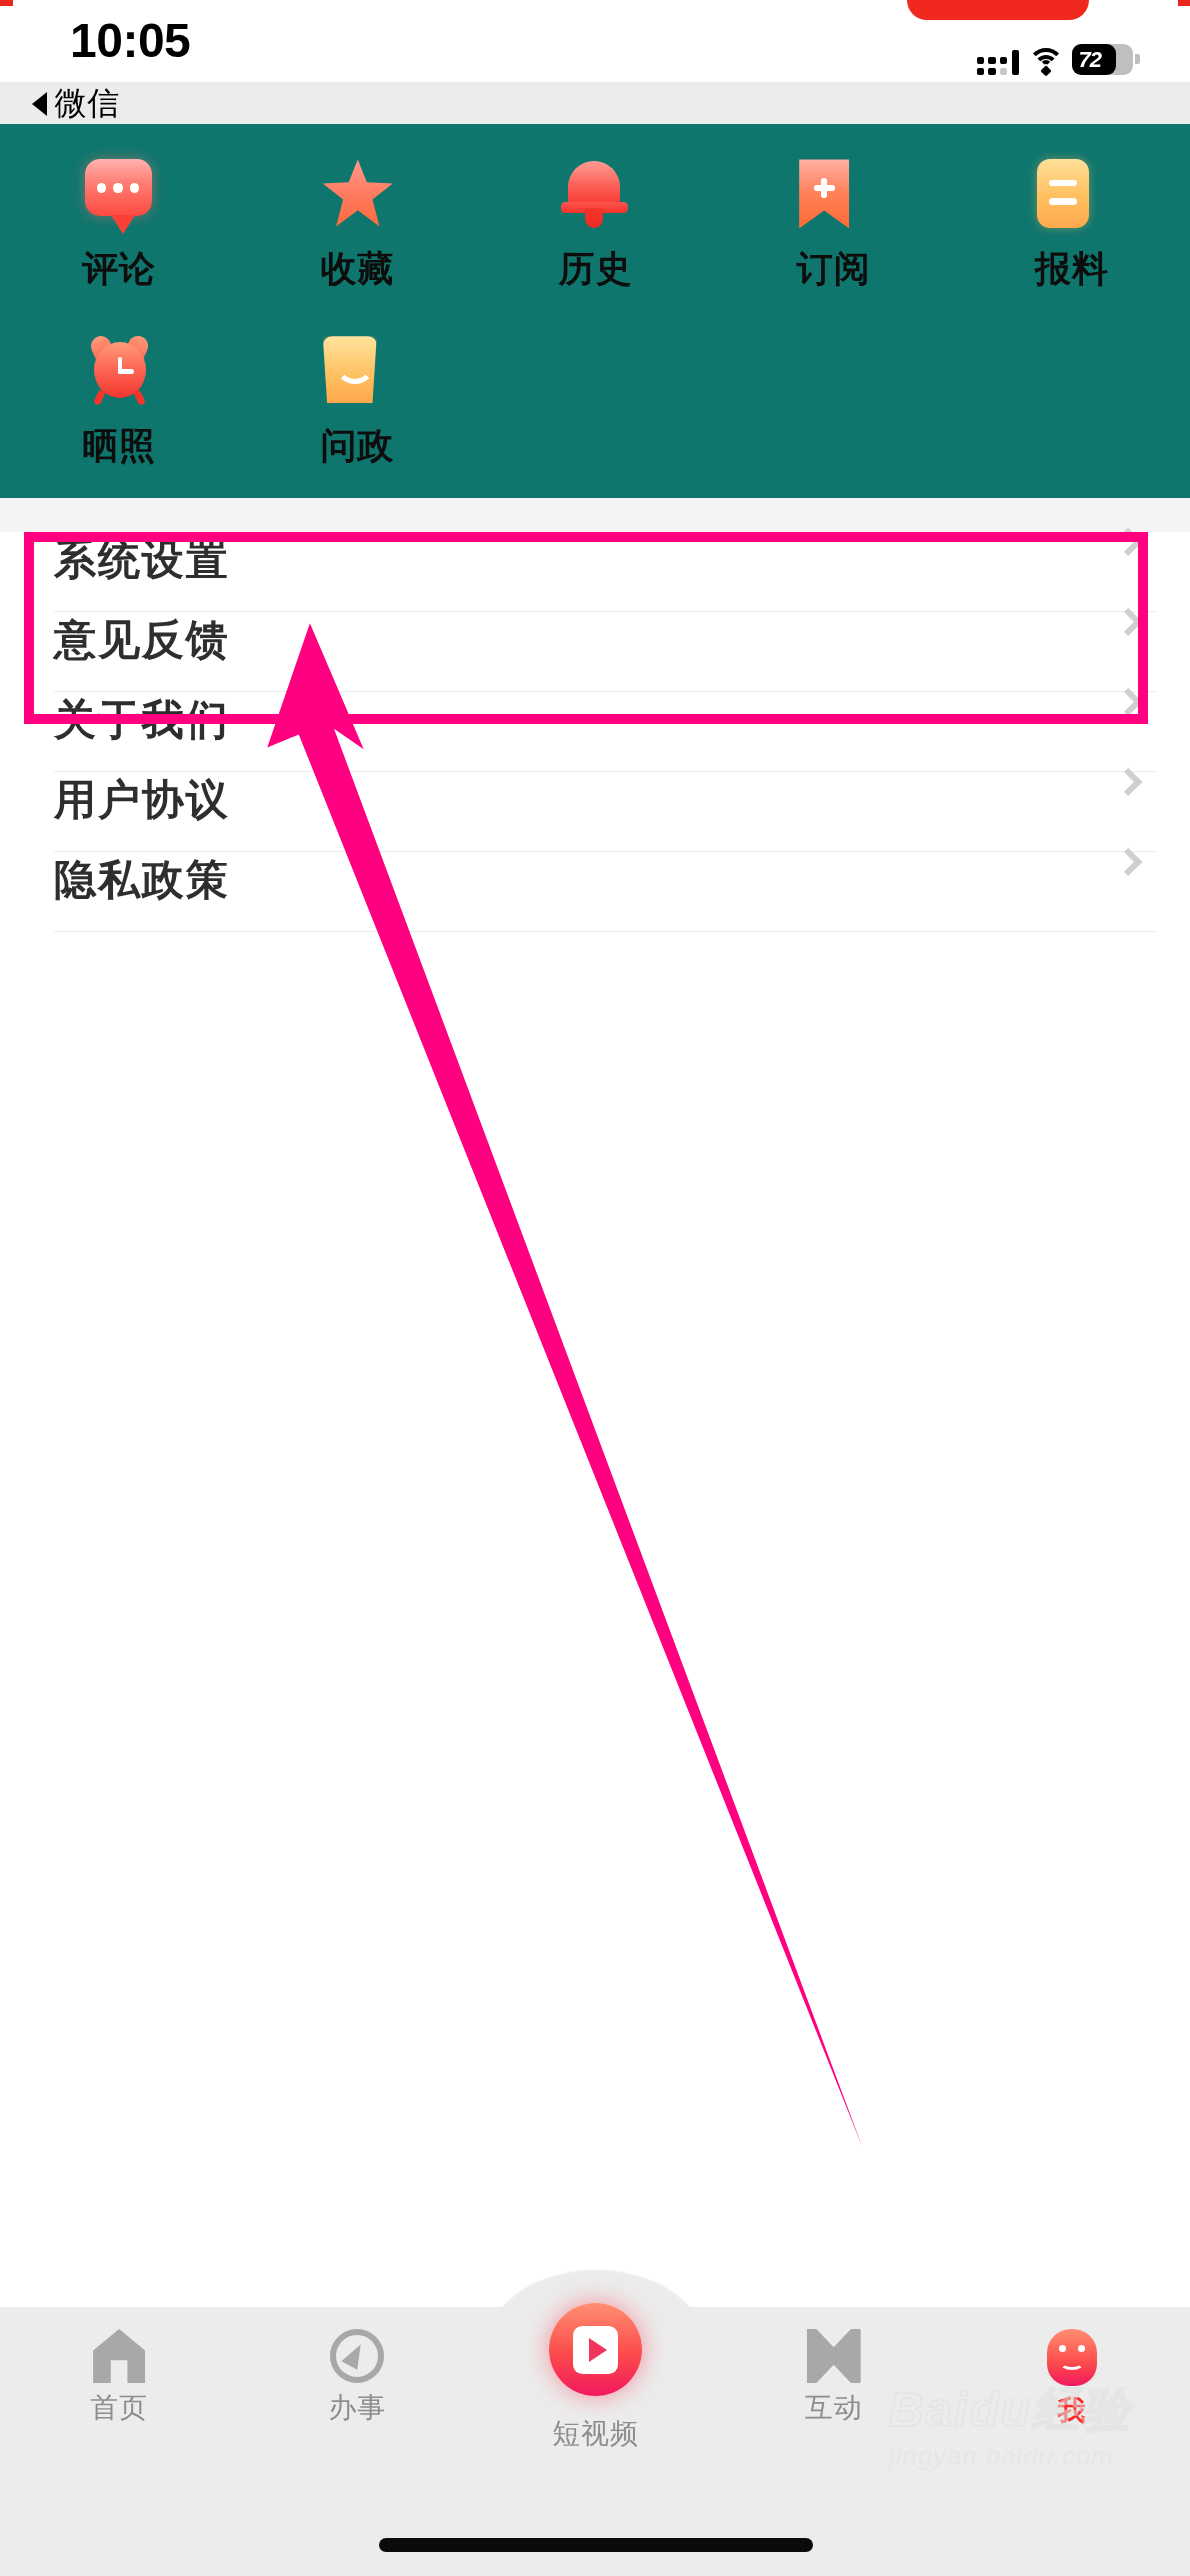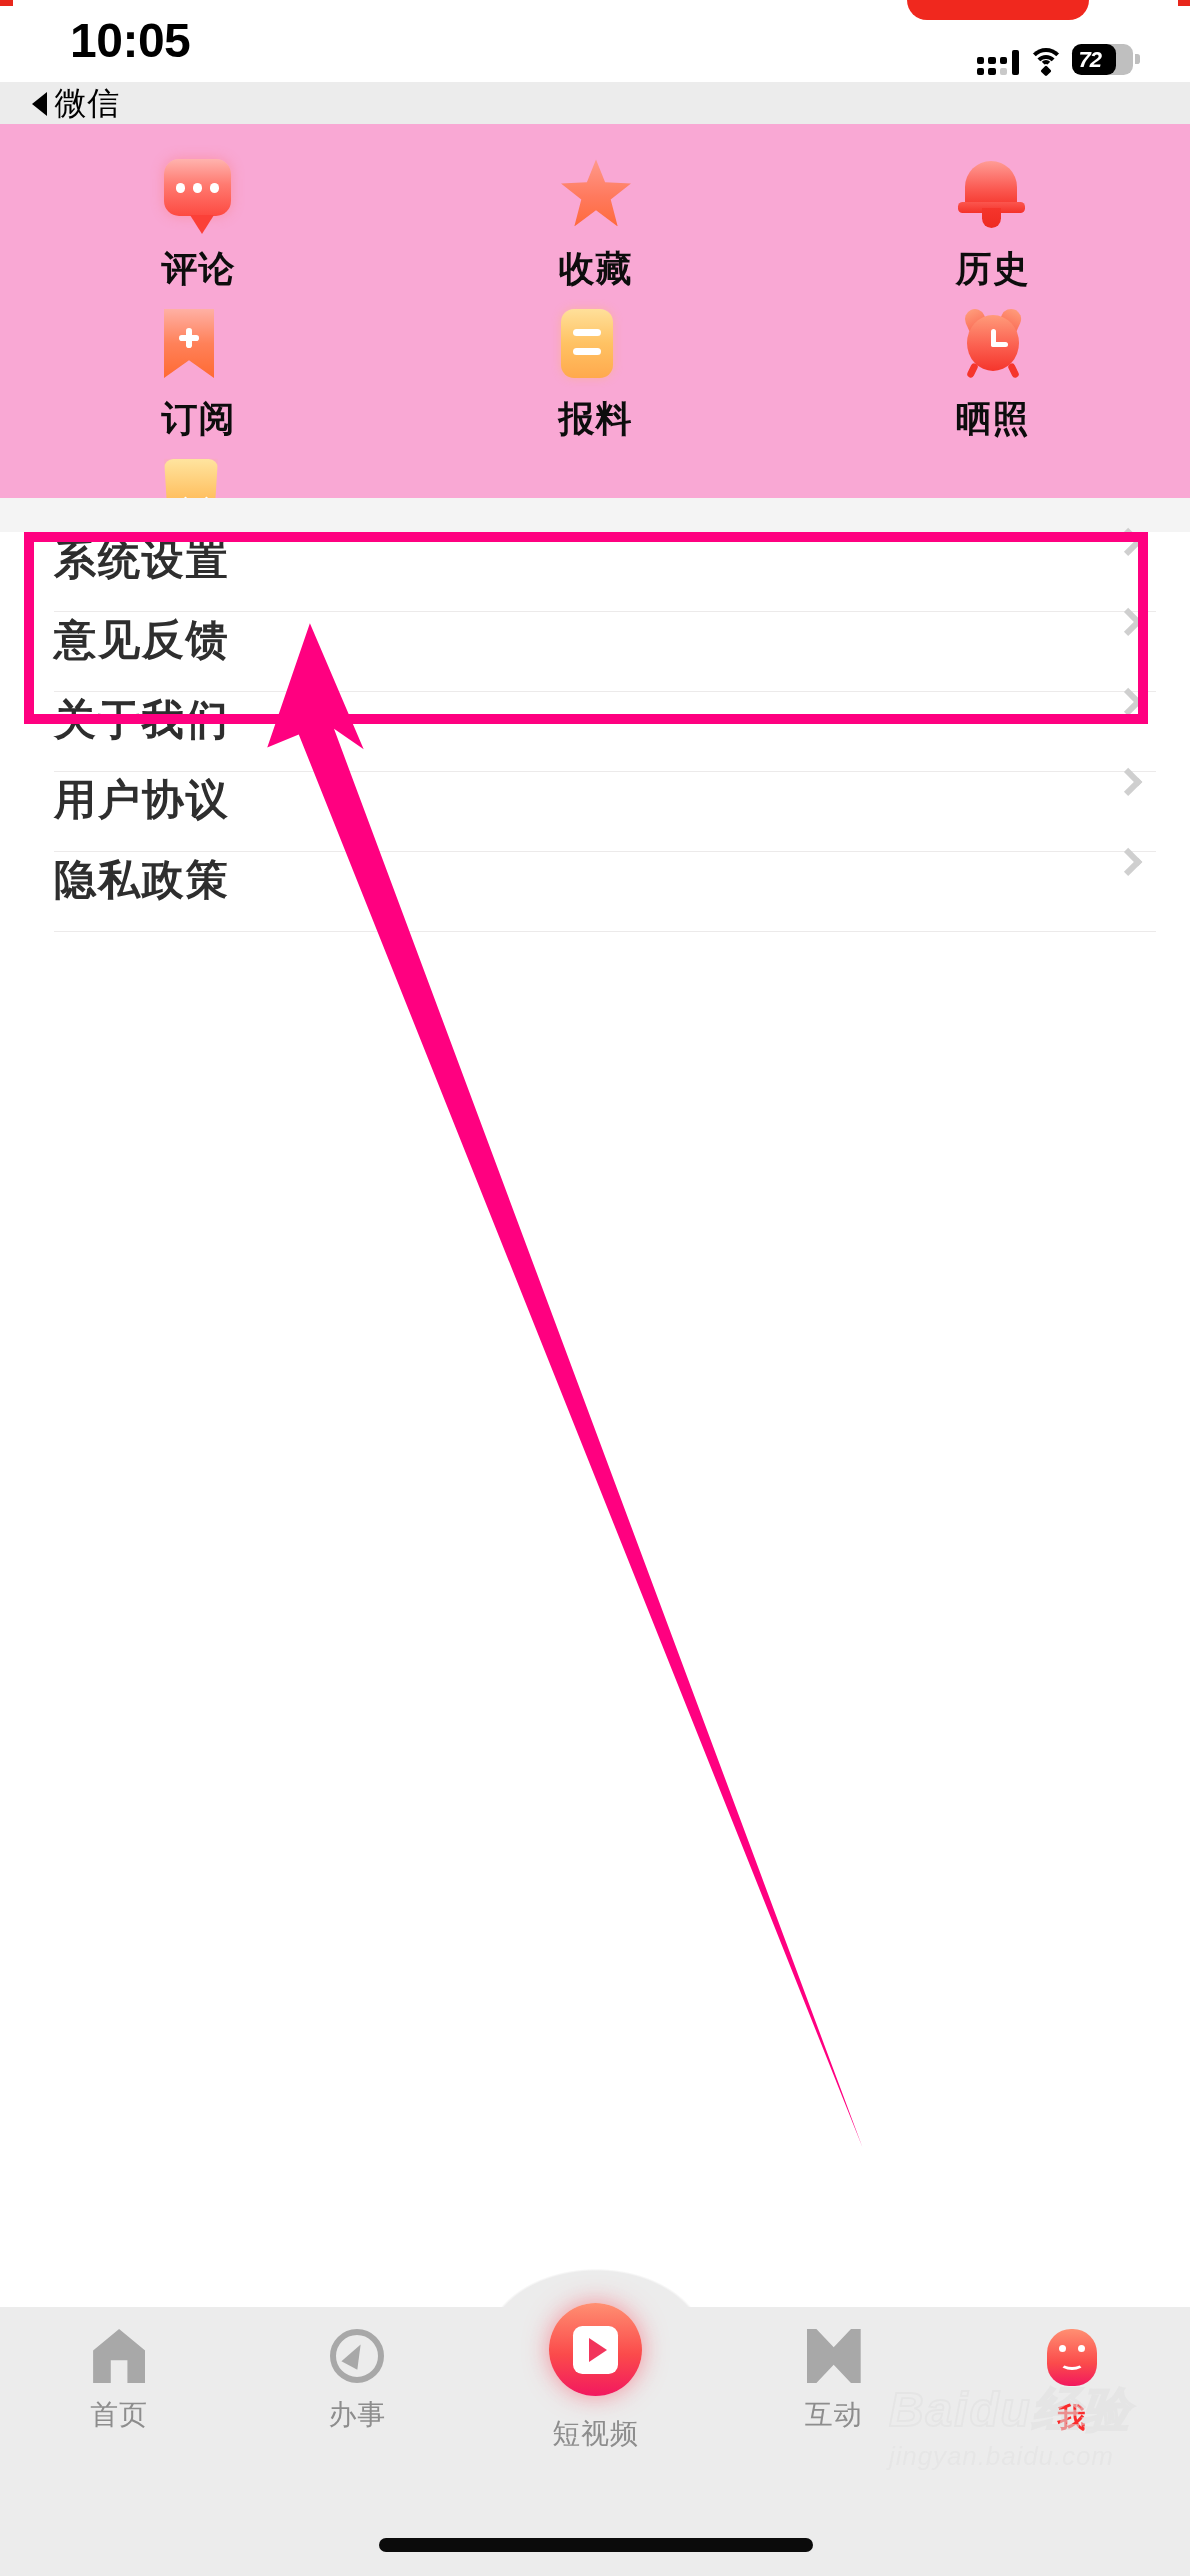--- a/index.html
+++ b/index.html
@@ -90,22 +90,22 @@
   }
   #back-tri {
     width:0;height:0;border-top:12px solid transparent;border-bottom:12px solid transparent;
     border-right:15px solid #000; margin-right:7.4px; margin-top:0.9px;
   }
   #back-label { font-size:32px; color:#000; letter-spacing:0.9px; }
 
   
   #grid {
     position:absolute; top:124px; left:0; width:1191px; height:374px;
-    background:#f9a8d4;
-    display:grid; grid-template-columns:repeat(3,1fr); grid-template-rows:1fr 1fr;
+    background:#0f766e;
+    display:grid; grid-template-columns:repeat(5,1fr); grid-template-rows:1fr 1fr;
     padding-top:20.4px;
   }
   .gcell { display:flex; flex-direction:column; align-items:center; justify-content:flex-start; padding-top:15px; }
   .gicon { width:69px; height:69px; position:relative; margin-bottom:16.7px; }
   .glabel { font-size:36px; font-weight:bold; color:#0d0d0d; letter-spacing:0.9px; }
 
   
   .ic-comment {
     width:67px; height:57px; border-radius:15px 15px 15px 15px;
     background:linear-gradient(180deg,#ffb3ae 0%,#ff7a70 45%,#fd4a41 100%);
@@ -243,21 +243,21 @@
   #tab-hump {
     position:absolute; left:50%; transform:translateX(-50%); top:-39px;
     width:223px; height:78px;
     background:radial-gradient(ellipse at 50% 100%, #ececec 68%, rgba(236,236,236,0) 70%);
   }
   #tabs {
     position:absolute; left:0; top:22px; width:1191px; height:167px;
     display:grid; grid-template-columns:repeat(5,1fr);
   }
   .tab { display:flex; flex-direction:column; align-items:center; }
-  .tab .tlabel { font-size:28px; color:#8d8d8d; margin-top:13px; letter-spacing:0.9px; }
+  .tab .tlabel { font-size:28px; color:#8d8d8d; margin-top:6px; letter-spacing:0.9px; }
   .tab.active .tlabel { color:#fa2b2b; font-weight:bold; }
   .tab.center .tlabel { margin-top:18.5px; }
 
   .t-home { width:52px; height:54px; position:relative; }
   .t-home::before {
     content:""; position:absolute; left:0; top:0; width:52px; height:54px;
     background:#a8a8a8;
     clip-path:polygon(50% 0%,100% 40%,100% 100%,66% 100%,66% 58%,34% 58%,34% 100%,0 100%,0 40%);
   }
   .t-compass {

